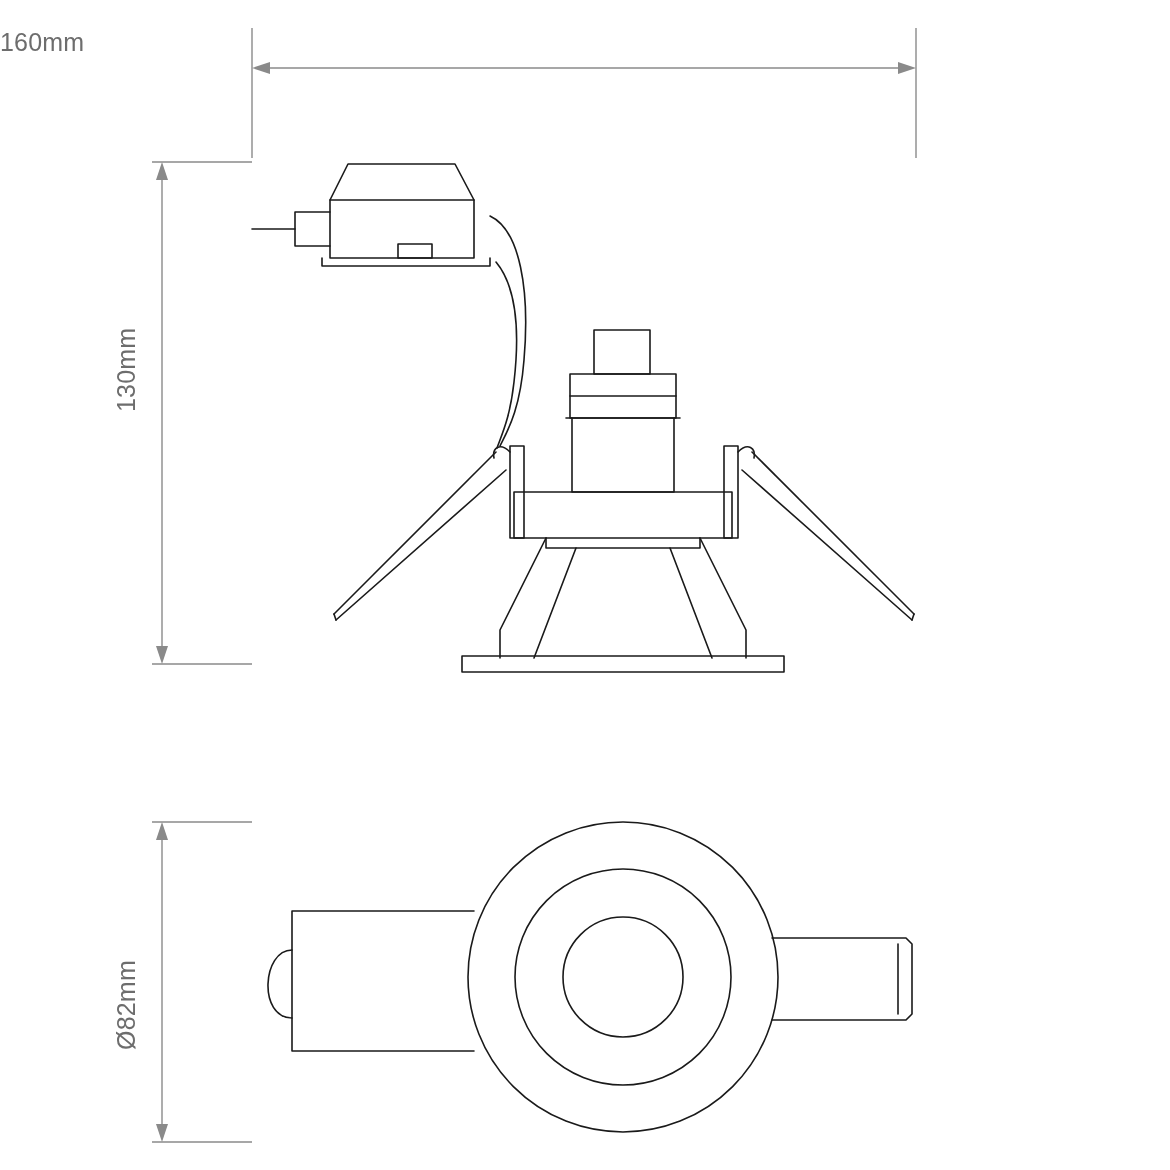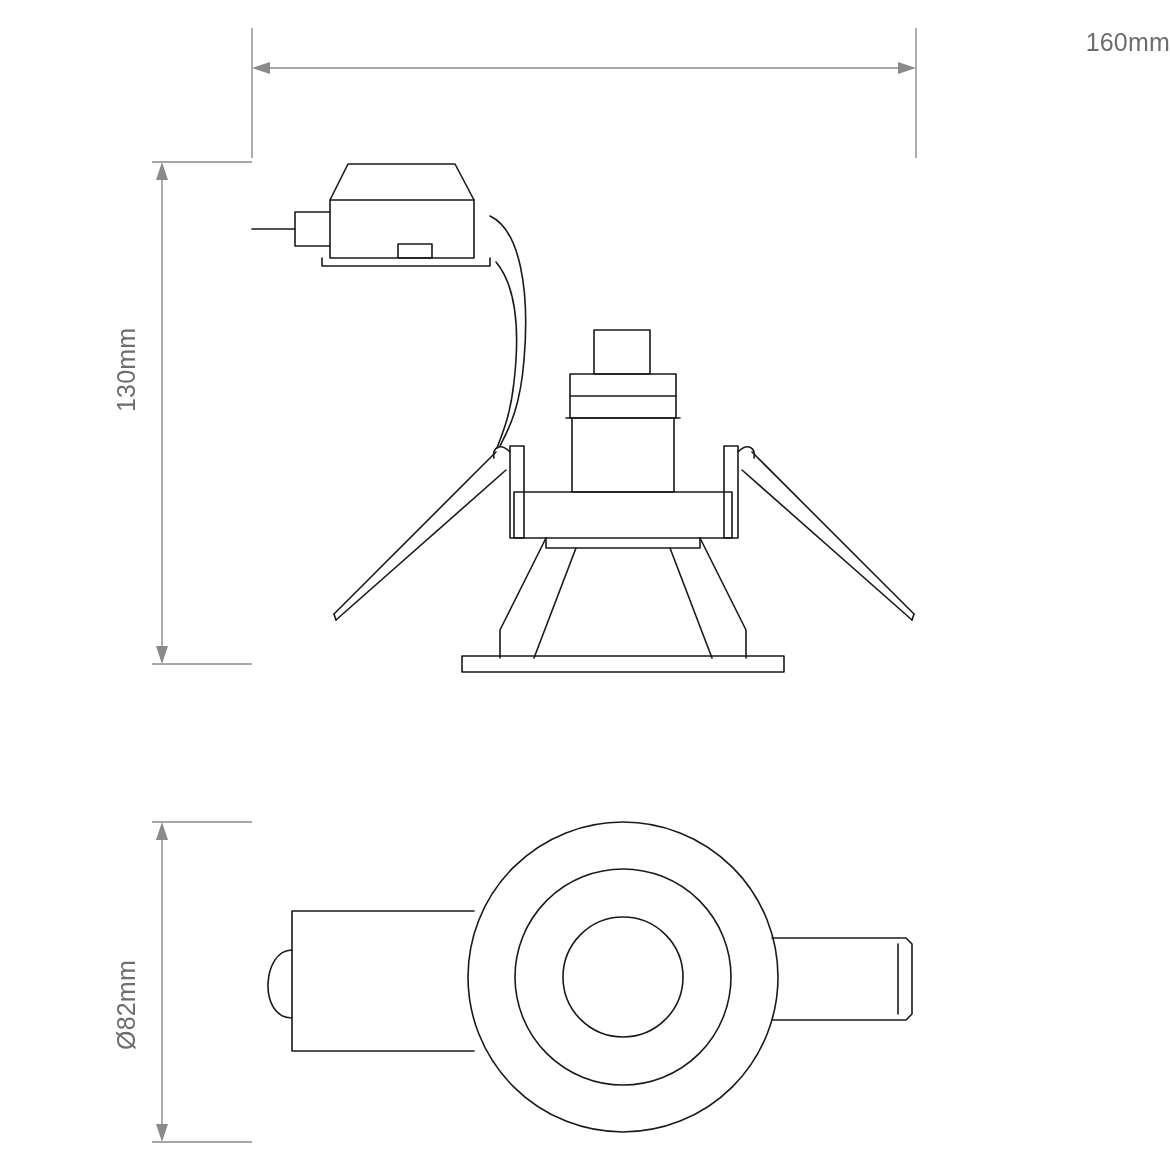--- a/index.html
+++ b/index.html
@@ -27,21 +27,21 @@
     color: #6d6d6d;
     font-size: 25px;
     font-family: "Liberation Sans", sans-serif;
     white-space: nowrap;
     letter-spacing: 0.2px;
   }
   #label-width {
     left: 0;
     top: 28px;
     width: 1170px;
-    text-align: right;
+    text-align: left;
   }
   #label-height {
     left: 0;
     top: 0;
     transform: translate(112px, 412px) rotate(-90deg);
     transform-origin: left top;
   }
   #label-diameter {
     left: 0;
     top: 0;

